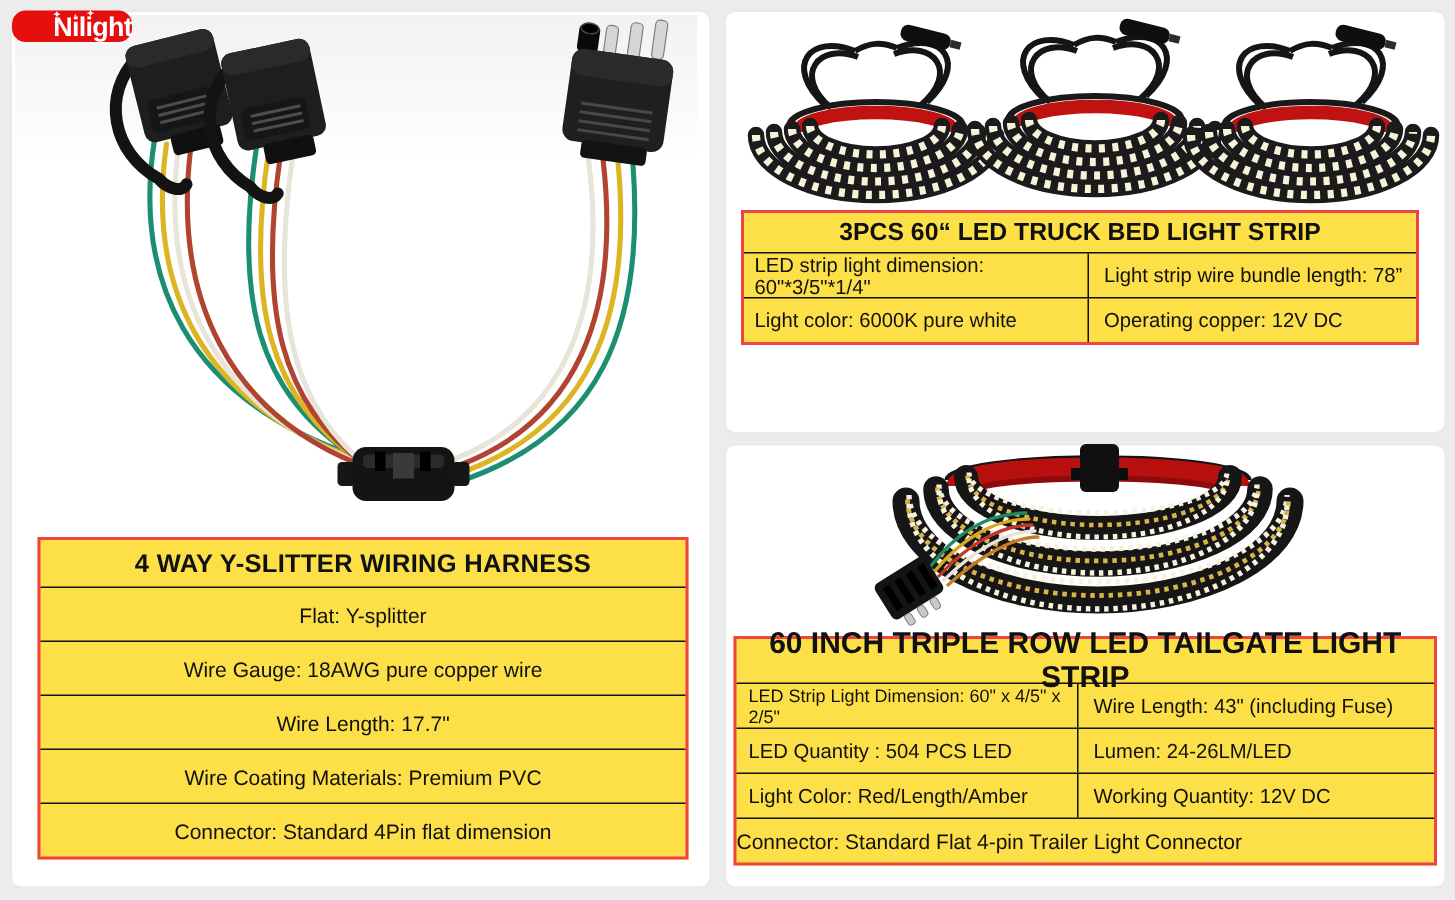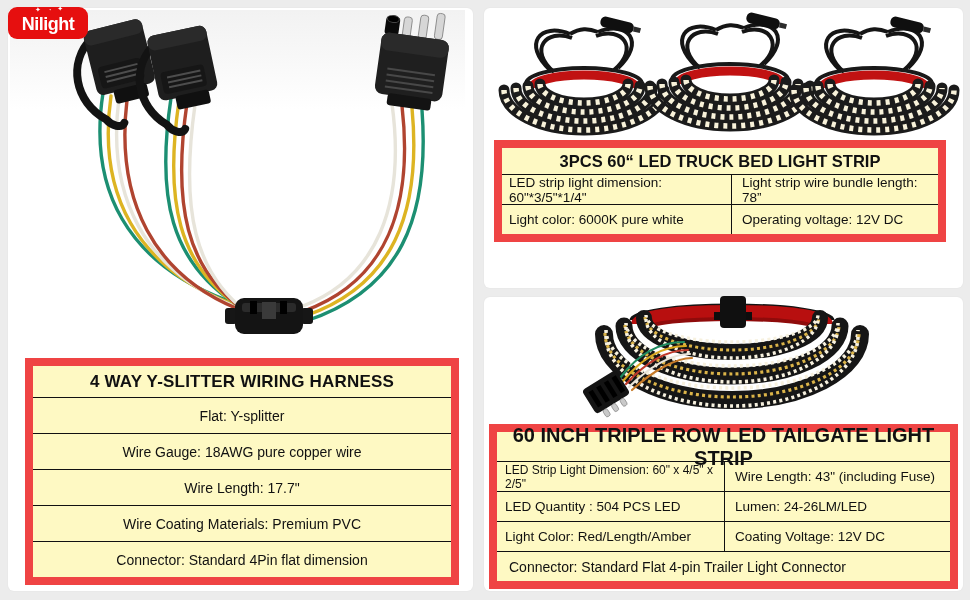--- a/index.html
+++ b/index.html
@@ -10,23 +10,23 @@
     color:#111;
   }
   #root{position:relative;width:970px;height:600px;overflow:hidden;background:#ececec;}
   .panel{position:absolute;background:#ffffff;border-radius:6px;box-shadow:0 0 2px rgba(0,0,0,.05);}
   #left-panel{left:8px;top:8px;width:465px;height:583px;}
   #tr-panel{left:484px;top:8px;width:479px;height:280px;}
   #br-panel{left:484px;top:297px;width:479px;height:294px;}
 
   
   #logo{
-    position:absolute;left:8px;top:7px;width:80px;height:32px;z-index:5;
+    position:absolute;left:8px;top:7px;width:80px;height:21px;z-index:5;
     background:#e60f0f;border-radius:9px;
-    display:flex;align-items:center;justify-content:center;
+    display:flex;align-items:center;justify-content:flex-end;
   }
   #logo .logo-text{
     color:#fff;font-weight:bold;font-size:18px;letter-spacing:-0.5px;
     position:relative;top:1px;
   }
   #logo::before{
     content:"✦";position:absolute;top:-1px;left:27px;
     color:#fff;font-size:7px;
   }
   #logo::after{
@@ -34,21 +34,21 @@
     color:#fff;font-size:7px;letter-spacing:2px;
   }
 
   
   .photo{position:absolute;}
   #harness-photo{left:10px;top:10px;}
   #truckbed-photo{left:488px;top:6px;}
   #tailgate-photo{left:492px;top:294px;}
 
   
-  .spec{position:absolute;background:#fef9c3;border:8px solid #ef4444;box-sizing:border-box;}
+  .spec{position:absolute;background:#fde047;border:2px solid #ef4444;box-sizing:border-box;}
   .t-title{font-weight:bold;text-align:center;border-bottom:1px solid #111;
            display:flex;align-items:center;justify-content:center;}
   .t-row{border-bottom:1px solid #111;display:flex;align-items:stretch;}
   .t-row:last-child{border-bottom:none;}
   .cell{display:flex;align-items:center;}
   .cell.center{justify-content:center;text-align:center;}
 
   #harness-table{left:25px;top:358px;width:434px;}
   #harness-table .t-title{height:31px;font-size:17px;letter-spacing:.2px;}
   #harness-table .t-row{height:35px;font-size:14px;}
@@ -59,21 +59,21 @@
   #truckbed-table .t-row{height:29px;font-size:13.5px;}
   #truckbed-table .c1{width:230px;border-right:1px solid #111;padding-left:7px;box-sizing:border-box;}
   #truckbed-table .c2{flex:1;padding-left:10px;}
 
   #tailgate-table{left:489px;top:424px;width:469px;}
   #tailgate-table .t-title{height:29px;font-size:20px;}
   #tailgate-table .t-row{height:29px;font-size:13.5px;}
   #tailgate-table .c1{width:228px;border-right:1px solid #111;padding-left:8px;box-sizing:border-box;}
   #tailgate-table .c2{flex:1;padding-left:10px;}
   #tailgate-table .small{font-size:12px;}
-  #tailgate-table .full{width:100%;padding-left:12px;box-sizing:border-box;font-size:14px;}
+  #tailgate-table .full{width:100%;box-sizing:border-box;font-size:14px;}
 </style>
 </head>
 <body>
 
 <div id="root">
 
   <div class="panel" id="left-panel"></div>
   <div class="panel" id="tr-panel"></div>
   <div class="panel" id="br-panel"></div>
 
@@ -269,36 +269,36 @@
   </div>
 
   <div class="spec" id="truckbed-table">
     <div class="t-title">3PCS 60“ LED TRUCK BED LIGHT STRIP</div>
     <div class="t-row">
       <div class="cell c1">LED strip light dimension: 60"*3/5"*1/4"</div>
       <div class="cell c2">Light strip wire bundle length: 78”</div>
     </div>
     <div class="t-row">
       <div class="cell c1">Light color: 6000K pure white</div>
-      <div class="cell c2">Operating voltage: 12V DC</div>
+      <div class="cell c2">Operating copper: 12V DC</div>
     </div>
   </div>
 
   <div class="spec" id="tailgate-table">
     <div class="t-title">60 INCH TRIPLE ROW LED TAILGATE LIGHT STRIP</div>
     <div class="t-row">
       <div class="cell c1 small">LED Strip Light Dimension: 60" x 4/5" x 2/5"</div>
       <div class="cell c2">Wire Length: 43" (including Fuse)</div>
     </div>
     <div class="t-row">
       <div class="cell c1">LED Quantity : 504 PCS LED</div>
       <div class="cell c2">Lumen: 24-26LM/LED</div>
     </div>
     <div class="t-row">
       <div class="cell c1">Light Color: Red/Length/Amber</div>
-      <div class="cell c2">Coating Voltage: 12V DC</div>
+      <div class="cell c2">Working Quantity: 12V DC</div>
     </div>
     <div class="t-row">
       <div class="cell full">Connector: Standard Flat 4-pin Trailer Light Connector</div>
     </div>
   </div>
 
 </div>
 
 </body></html>

